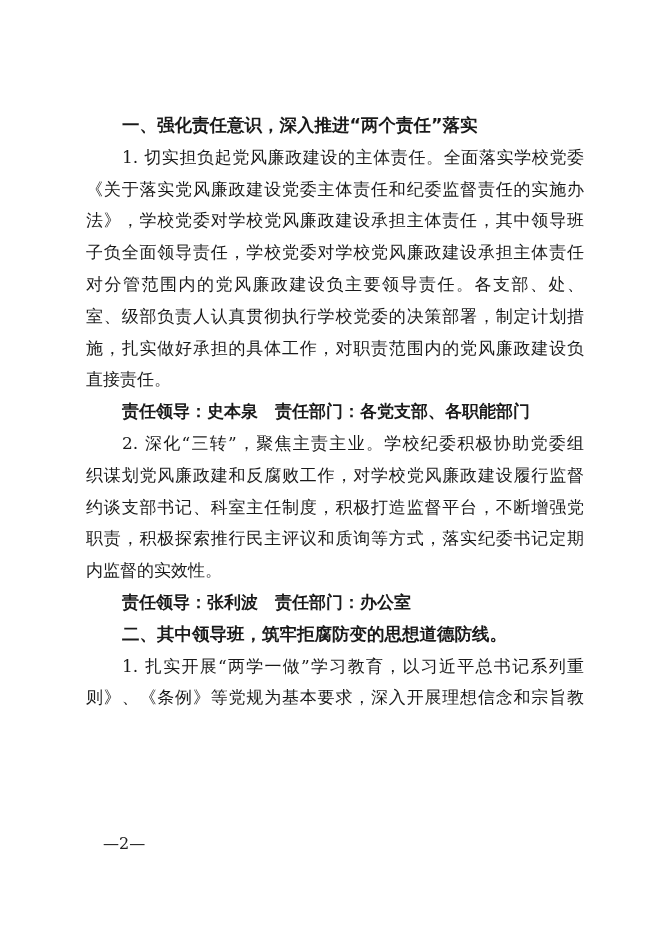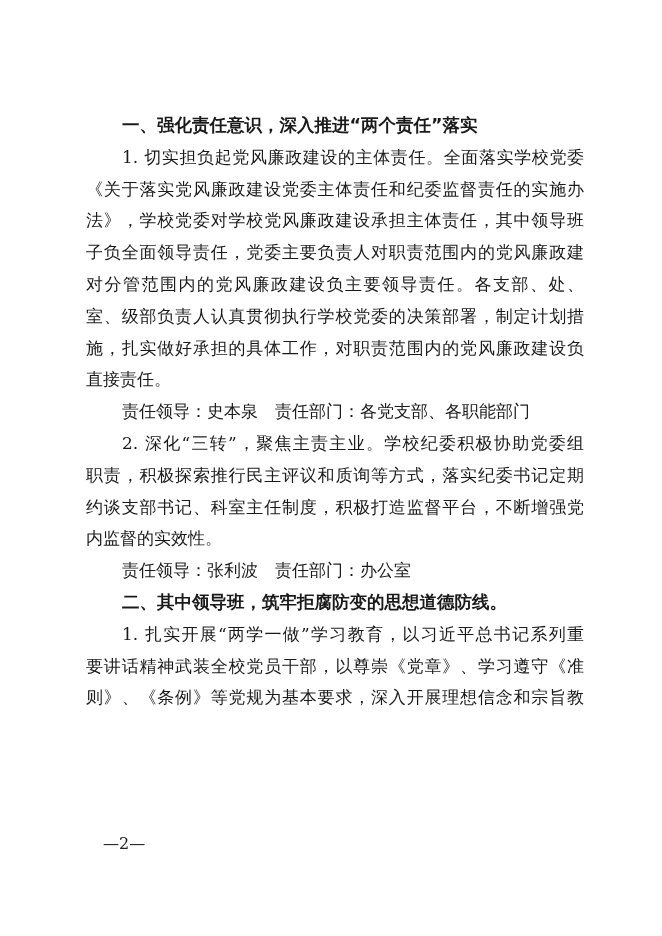--- a/index.html
+++ b/index.html
@@ -16,59 +16,59 @@
       height: 31.8px; line-height: 31.8px; white-space: nowrap;
       text-align: justify; text-align-last: justify; overflow: hidden;
     }
     .line.last { text-align-last: left; }
     .indent { padding-left: 36px; }
     .heading {
       font-family: "DejaVu Sans", "Liberation Sans", sans-serif;
       font-weight: bold; font-size: 17.5px; text-align-last: left;
     }
     .heading.h1 { padding-left: 36px; }
-    .assign { padding-left: 36px; text-align-last: left; }
+    .assign { padding-left: 36px; text-align-last: left; font-weight: bold; }
     .page-number {
       position: absolute; left: 103px; top: 834px;
       font-family: "DejaVu Serif", "Liberation Serif", serif;
       font-size: 16px; color: #222;
     }
   </style>
 </head>
 <body>
 
 <div class="page">
   <div class="content">
 
     <div class="line heading h1">一、强化责任意识，深入推进“两个责任”落实</div>
 
     <div>
       <div class="line indent">1. 切实担负起党风廉政建设的主体责任。全面落实学校党委</div>
       <div class="line">《关于落实党风廉政建设党委主体责任和纪委监督责任的实施办</div>
       <div class="line">法》，学校党委对学校党风廉政建设承担主体责任，其中领导班</div>
-      <div class="line">子负全面领导责任，党委主要负责人对职责范围内的党风廉政建</div>
+      <div class="line">子负全面领导责任，学校党委对学校党风廉政建设承担主体责任</div>
       <div class="line">对分管范围内的党风廉政建设负主要领导责任。各支部、处、</div>
       <div class="line">室、级部负责人认真贯彻执行学校党委的决策部署，制定计划措</div>
       <div class="line">施，扎实做好承担的具体工作，对职责范围内的党风廉政建设负</div>
       <div class="line last">直接责任。</div>
       <div class="line assign">责任领导：史本泉　责任部门：各党支部、各职能部门</div>
     </div>
 
     <div>
       <div class="line indent">2. 深化“三转”，聚焦主责主业。学校纪委积极协助党委组</div>
+      <div class="line">织谋划党风廉政建和反腐败工作，对学校党风廉政建设履行监督</div>
+      <div class="line">约谈支部书记、科室主任制度，积极打造监督平台，不断增强党</div>
       <div class="line">职责，积极探索推行民主评议和质询等方式，落实纪委书记定期</div>
-      <div class="line">约谈支部书记、科室主任制度，积极打造监督平台，不断增强党</div>
       <div class="line last">内监督的实效性。</div>
       <div class="line assign">责任领导：张利波　责任部门：办公室</div>
     </div>
 
     <div class="line heading h1">二、其中领导班，筑牢拒腐防变的思想道德防线。</div>
 
     <div>
       <div class="line indent">1. 扎实开展“两学一做”学习教育，以习近平总书记系列重</div>
-      <div class="line">要讲话精神武装全校党员干部，以尊崇《党章》、学习遵守《准</div>
       <div class="line">则》、《条例》等党规为基本要求，深入开展理想信念和宗旨教</div>
     </div>
 
   </div>
 
   <div class="page-number">—2—</div>
 </div>
 
 </body></html>

